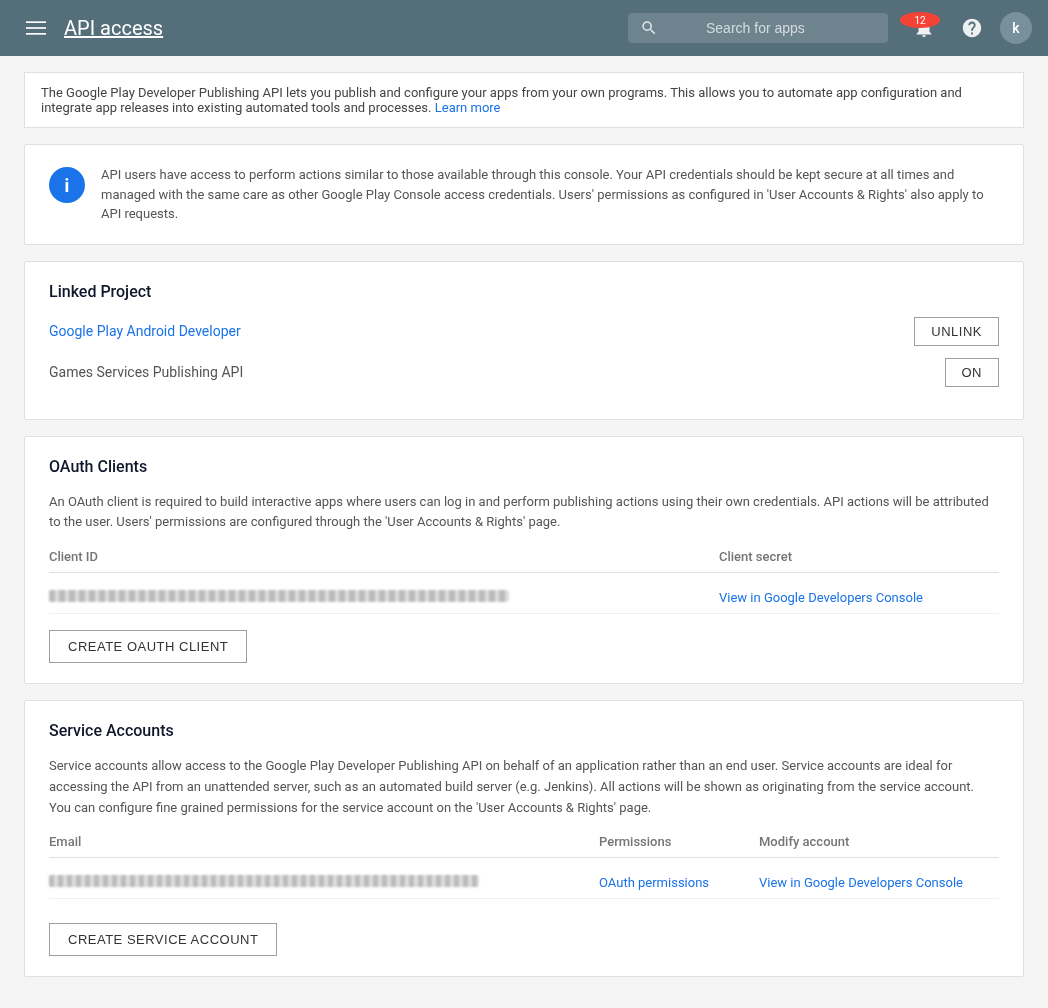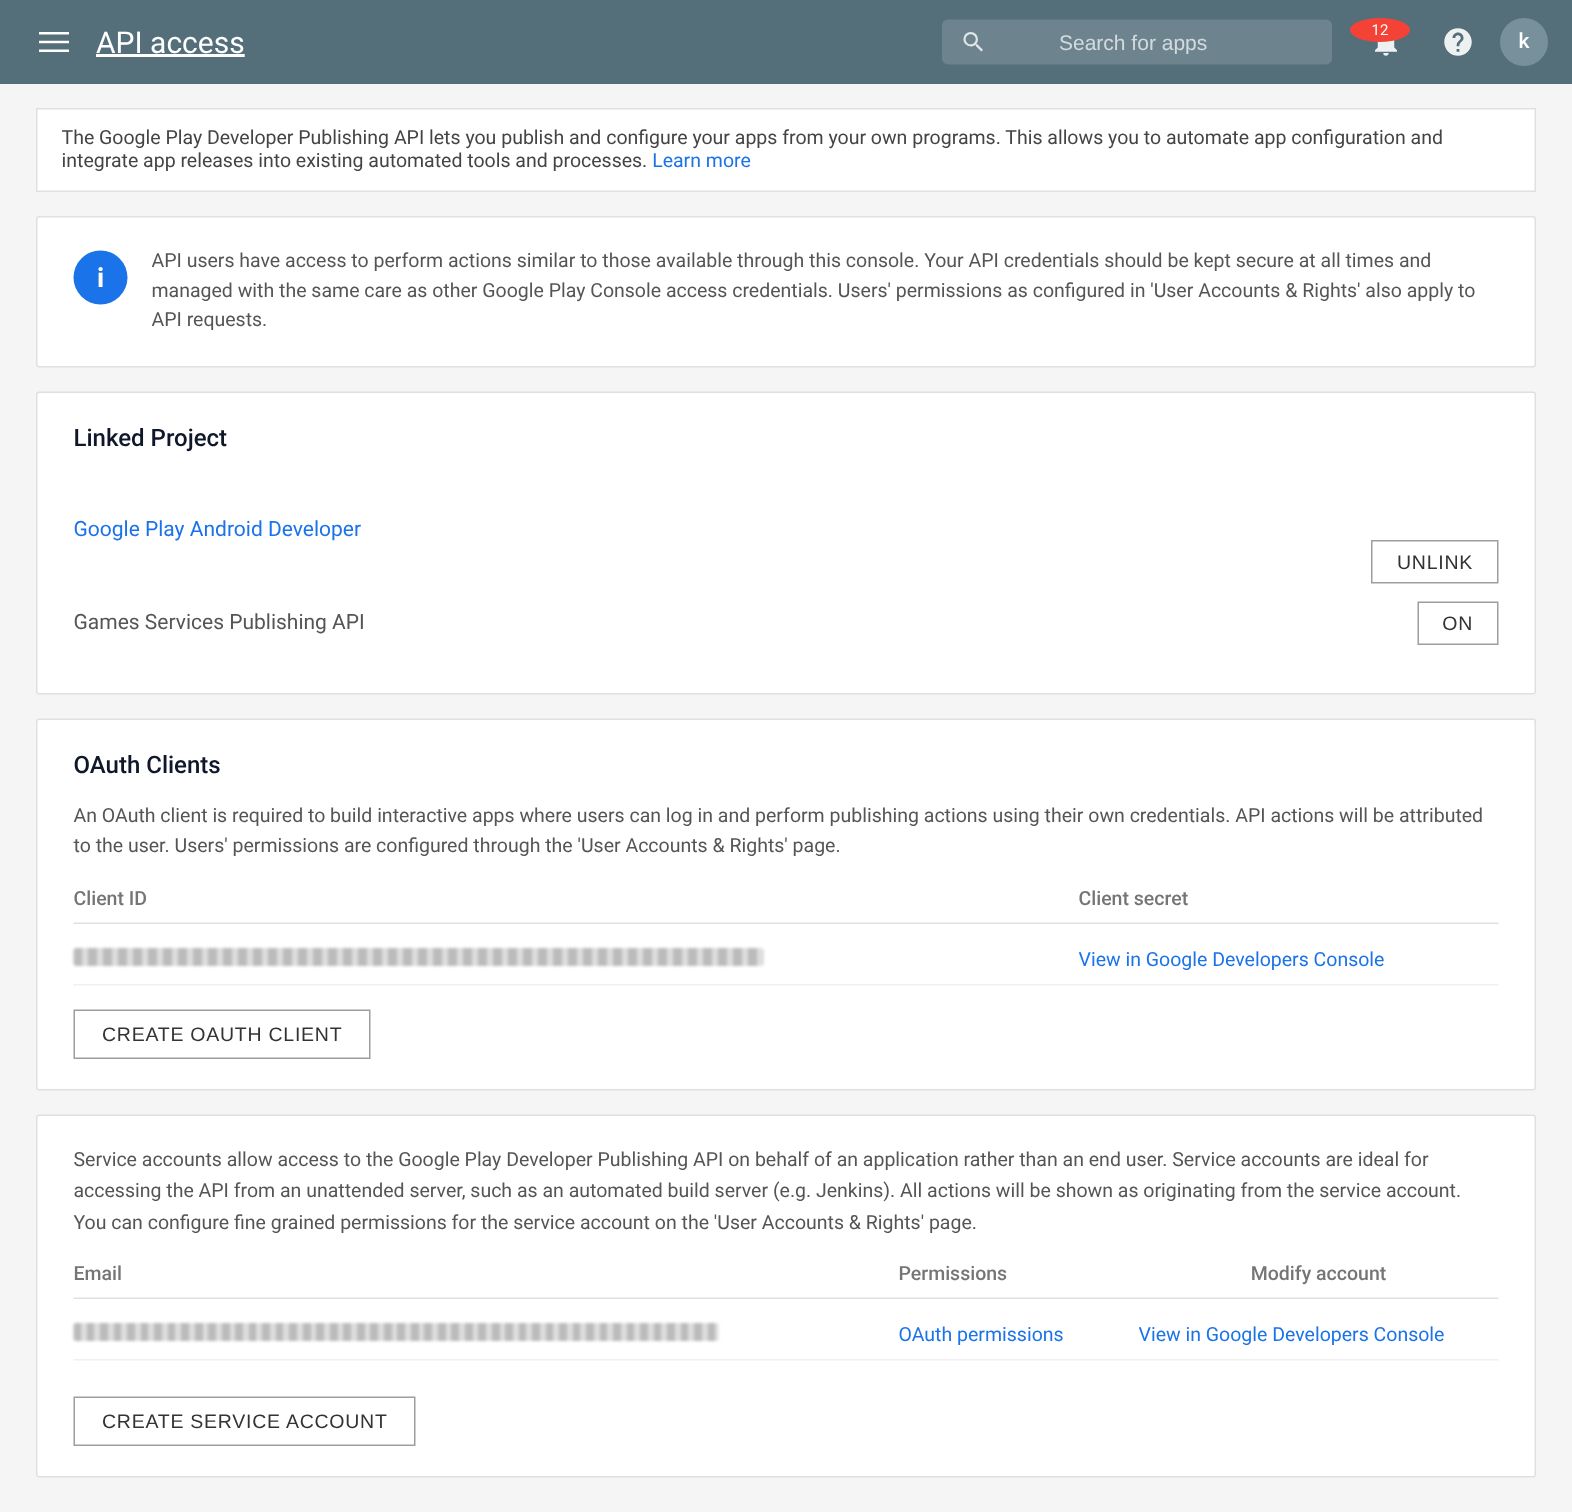--- a/index.html
+++ b/index.html
@@ -120,21 +120,20 @@
     .btn-outline {
       border: 1px solid #9e9e9e;
       background: white;
       padding: 6px 16px;
       font-size: 13px;
       font-weight: 500;
       letter-spacing: 0.5px;
       cursor: pointer;
       color: #333;
       text-transform: uppercase;
-      margin-top: 43px;
     }
 
     .btn-on {
       border: 1px solid #9e9e9e;
       background: white;
       padding: 6px 16px;
       font-size: 13px;
       font-weight: 500;
       letter-spacing: 0.5px;
       cursor: pointer;
@@ -197,21 +196,21 @@
     }
 
     .sa-table-header {
       display: flex;
       border-bottom: 1px solid #e0e0e0;
       padding-bottom: 8px;
       margin-bottom: 8px;
     }
     .sa-table-header .col-email { flex: 1; font-size: 13px; color: #757575; font-weight: 500; }
     .sa-table-header .col-perms { width: 160px; font-size: 13px; color: #757575; font-weight: 500; }
-    .sa-table-header .col-modify { width: 240px; font-size: 13px; color: #757575; font-weight: 500; text-align: center; }
+    .sa-table-header .col-modify { width: 240px; font-size: 13px; color: #757575; font-weight: 500; }
 
     .sa-table-row {
       display: flex; align-items: center;
       padding: 8px 0;
       border-bottom: 1px solid #f0f0f0;
       margin-bottom: 8px;
     }
     .sa-table-row .col-email { flex: 1; }
     .sa-table-row .col-perms { width: 160px; }
     .sa-table-row .col-modify { width: 240px; }
@@ -307,20 +306,21 @@
       </div>
       <div class="col-right">
         <a href="#" class="link-text">View in Google Developers Console</a>
       </div>
     </div>
 
     <button class="btn-action">CREATE OAUTH CLIENT</button>
   </div>
 
   <div class="card">
+    <div class="card-title">Service Accounts</div>
     <p class="sa-desc">Service accounts allow access to the Google Play Developer Publishing API on behalf of an application rather than an end user. Service accounts are ideal for accessing the API from an unattended server, such as an automated build server (e.g. Jenkins). All actions will be shown as originating from the service account. You can configure fine grained permissions for the service account on the 'User Accounts &amp; Rights' page.</p>
 
     <div class="sa-table-header">
       <div class="col-email">Email</div>
       <div class="col-perms">Permissions</div>
       <div class="col-modify">Modify account</div>
     </div>
 
     <div class="sa-table-row">
       <div class="col-email">

